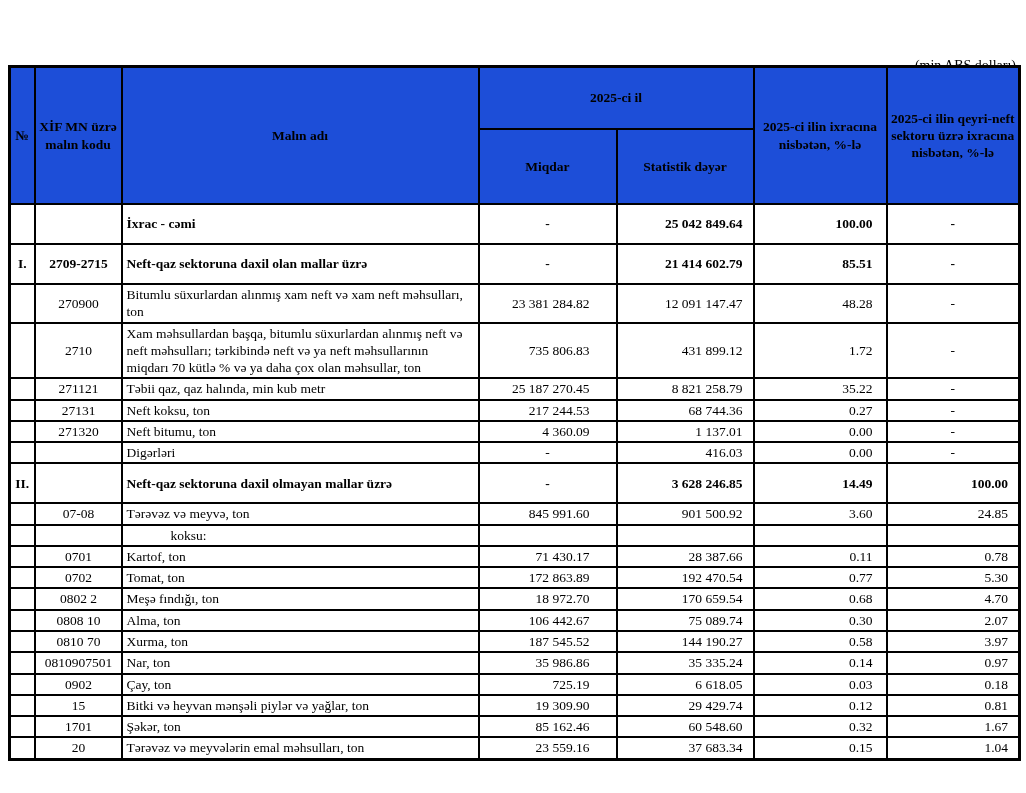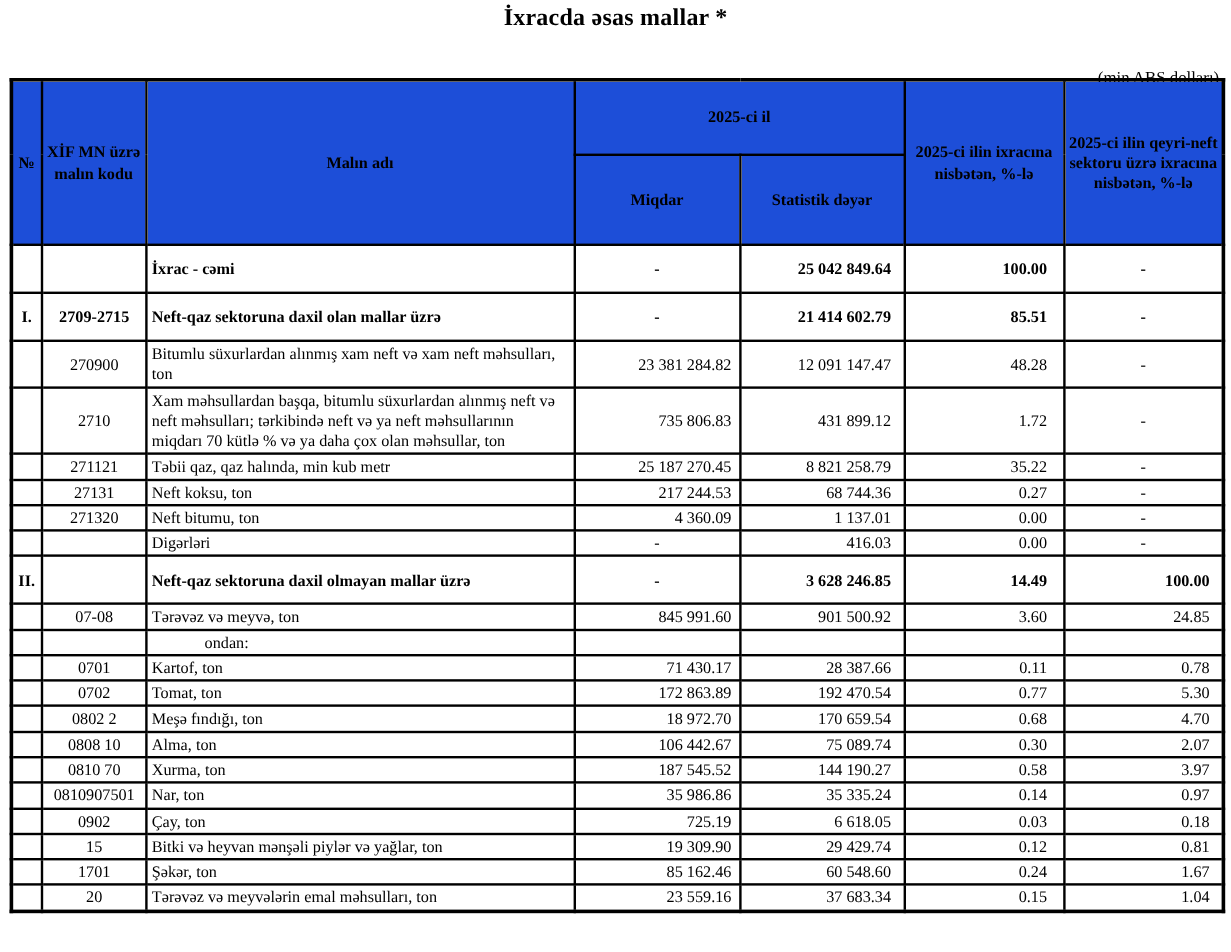--- a/index.html
+++ b/index.html
@@ -55,31 +55,30 @@
   tbody tr { height: 21px; }
   tr.row-total, tr.row-section { height: 40px; }
   tr.row-total td, tr.row-section td { font-weight: bold; }
   .c-no   { text-align: center; padding: 1px 1px; }
   .c-code { text-align: center; padding-left: 4px; white-space: nowrap; }
   .c-name { text-align: left; padding-left: 4px; padding-right: 6px; }
   .row-total .c-name, .row-section .c-name { text-align: left; }
   .row-sub .c-name   { }
   .row-label .c-name { padding-left: 48px; }
   .c-num { text-align: right; white-space: nowrap; }
-  .c-qty    { padding-right: 6px; }
+  .c-qty    { padding-right: 26px; }
   .c-stat   { padding-right: 10px; }
   .c-share  { padding-right: 13px; }
   .c-nonoil { padding-right: 10px; }
   td.dash { text-align: center; padding-right: 3px; }
 </style>
 </head>
 <body>
 
 <div class="page">
-  <div class="title">İxracda əsas mallar *</div>
   <div class="unit-note">(min ABŞ dolları)</div>
 
   <table class="main">
     <colgroup>
       <col style="width:25px">
       <col style="width:87px">
       <col style="width:357px">
       <col style="width:138px">
       <col style="width:137px">
       <col style="width:133px">
@@ -186,21 +185,21 @@
           <td class="c-code">07-08</td>
           <td class="c-name">Tərəvəz və meyvə, ton</td>
           <td class="c-num c-qty">845 991.60</td>
           <td class="c-num c-stat">901 500.92</td>
           <td class="c-num c-share">3.60</td>
           <td class="c-num c-nonoil">24.85</td>
         </tr>
         <tr class="row-label">
           <td class="c-no"></td>
           <td class="c-code"></td>
-          <td class="c-name">ondan:</td>
+          <td class="c-name">koksu:</td>
           <td class="c-num c-qty"></td>
           <td class="c-num c-stat"></td>
           <td class="c-num c-share"></td>
           <td class="c-num c-nonoil"></td>
         </tr>
         <tr class="row-sub">
           <td class="c-no"></td>
           <td class="c-code">0701</td>
           <td class="c-name">Kartof, ton</td>
           <td class="c-num c-qty">71 430.17</td>
@@ -270,21 +269,21 @@
           <td class="c-num c-stat">29 429.74</td>
           <td class="c-num c-share">0.12</td>
           <td class="c-num c-nonoil">0.81</td>
         </tr>
         <tr class="row-item">
           <td class="c-no"></td>
           <td class="c-code">1701</td>
           <td class="c-name">Şəkər, ton</td>
           <td class="c-num c-qty">85 162.46</td>
           <td class="c-num c-stat">60 548.60</td>
-          <td class="c-num c-share">0.24</td>
+          <td class="c-num c-share">0.32</td>
           <td class="c-num c-nonoil">1.67</td>
         </tr>
         <tr class="row-item">
           <td class="c-no"></td>
           <td class="c-code">20</td>
           <td class="c-name">Tərəvəz və meyvələrin emal məhsulları, ton</td>
           <td class="c-num c-qty">23 559.16</td>
           <td class="c-num c-stat">37 683.34</td>
           <td class="c-num c-share">0.15</td>
           <td class="c-num c-nonoil">1.04</td>

